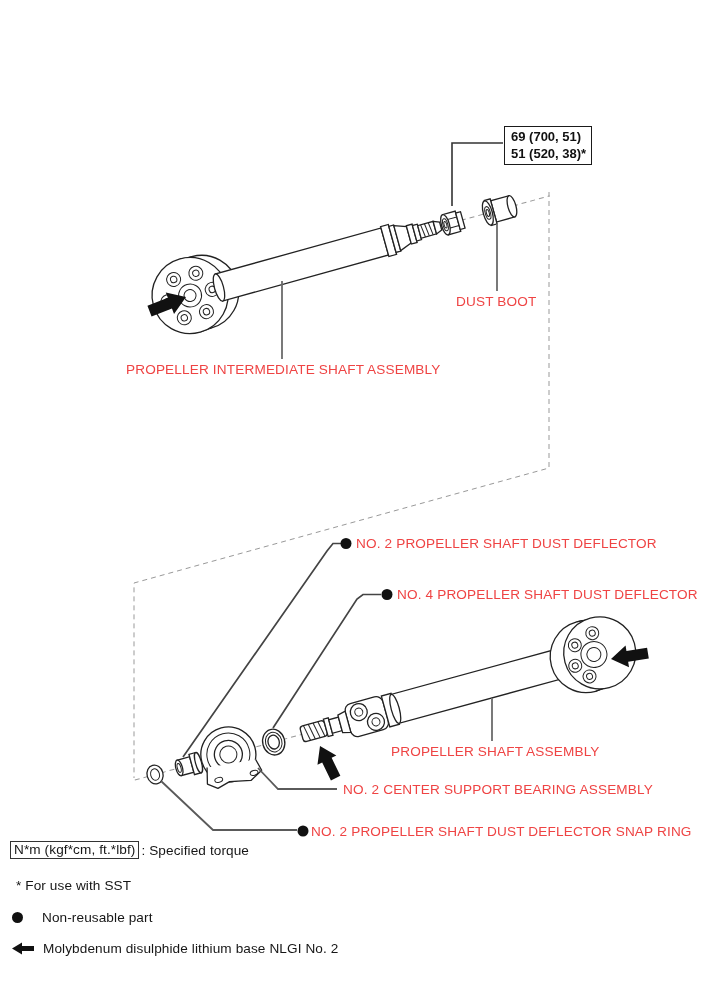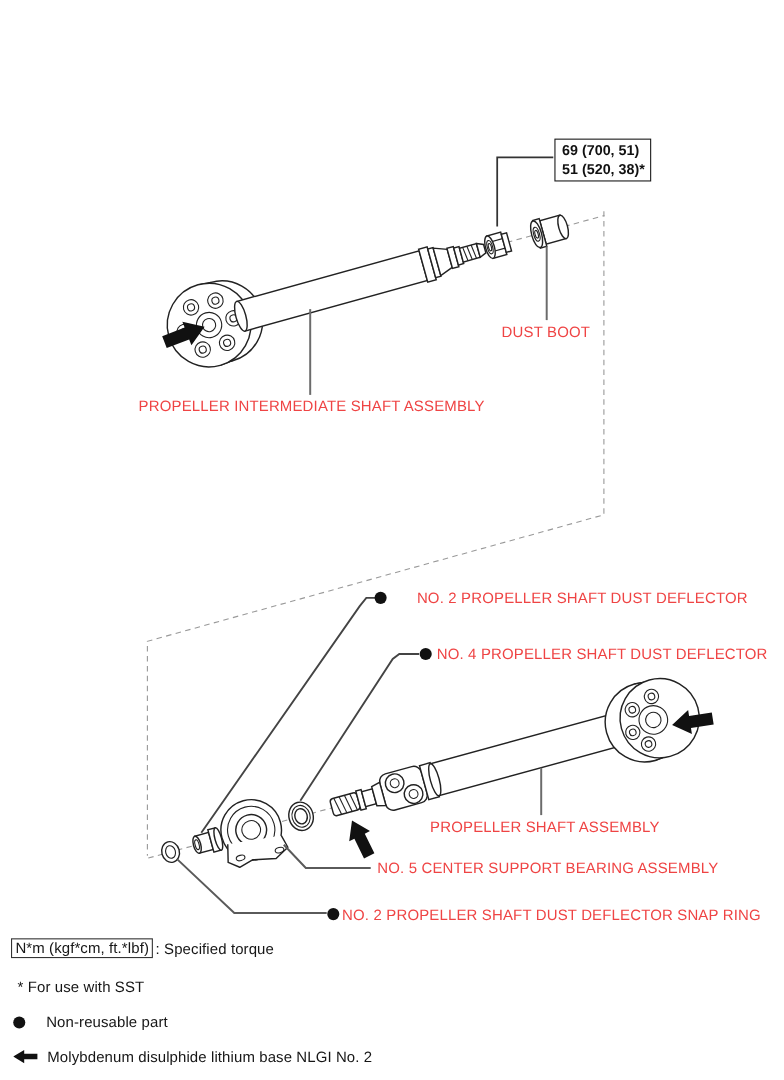--- a/index.html
+++ b/index.html
@@ -2,21 +2,21 @@
 <html><head>
 <meta charset="utf-8">
 <style>
   html,body{margin:0;padding:0;background:#fff;}
   #page{position:relative;width:713px;height:982px;background:#fff;overflow:hidden;
         font-family:Liberation Sans, sans-serif;color:#111;}
   .lbl{position:absolute;font-size:13.6px;letter-spacing:.15px;white-space:nowrap;color:#ef4444;}
   .callout{position:absolute;left:504px;top:126px;border:1.6px solid #1a1a1a;background:#fff;
            padding:2px 5px 2px 6px;font-size:13px;font-weight:bold;line-height:16.5px;white-space:nowrap;}
   .legend-row{position:absolute;font-size:13.6px;letter-spacing:.1px;white-space:nowrap;
-              display:flex;align-items:center;color:#161616;margin-top:12px;}
+              display:flex;align-items:center;color:#161616;}
   .torque-box{border:1.3px solid #333;padding:0 3px 1px 3px;display:inline-block;}
   .dot{width:11px;height:11px;border-radius:50%;background:#111;display:inline-block;margin-right:9px;}
   svg{position:absolute;left:0;top:0;}
   .part{fill:#fff;stroke:#222;stroke-width:1.3;}
   .thin{fill:none;stroke:#222;stroke-width:1;}
   .leader{fill:none;stroke:#6b6b6b;stroke-width:1.8;}
   .dash{fill:none;stroke:#999;stroke-width:1;stroke-dasharray:5 4;}
   .blk{fill:#111;stroke:none;}
 </style>
 </head>
@@ -191,24 +191,24 @@
     <use href="#arrow" class="blk" transform="translate(611,659) rotate(171) scale(1.1)"></use>
   </svg>
 
   <div class="callout">
     <div>69 (700, 51)</div>
     <div>51 (520, 38)*</div>
   </div>
 
   <div class="lbl" style="left:456px;top:294px;">DUST BOOT</div>
   <div class="lbl" style="left:126px;top:362px;">PROPELLER INTERMEDIATE SHAFT ASSEMBLY</div>
-  <div class="lbl" style="left:356px;top:536px;margin-left:23px;">NO. 2 PROPELLER SHAFT DUST DEFLECTOR</div>
+  <div class="lbl" style="left:356px;top:536px;">NO. 2 PROPELLER SHAFT DUST DEFLECTOR</div>
   <div class="lbl" style="left:397px;top:587px;">NO. 4 PROPELLER SHAFT DUST DEFLECTOR</div>
   <div class="lbl" style="left:391px;top:744px;">PROPELLER SHAFT ASSEMBLY</div>
-  <div class="lbl" style="left:343px;top:782px;">NO. 5 CENTER SUPPORT BEARING ASSEMBLY</div>
+  <div class="lbl" style="left:343px;top:782px;">NO. 2 CENTER SUPPORT BEARING ASSEMBLY</div>
   <div class="lbl" style="left:311px;top:824px;text-align:center;">NO. 2 PROPELLER SHAFT DUST DEFLECTOR SNAP RING</div>
 
   <div class="legend-row" style="left:10px;top:841px;">
     <span class="torque-box">N*m (kgf*cm, ft.*lbf)</span>
       <span style="margin-left:2px;">: Specified torque</span>
   </div>
 
   <div class="legend-row" style="left:16px;top:878px;">
     <span>* For use with SST</span>
   </div>

